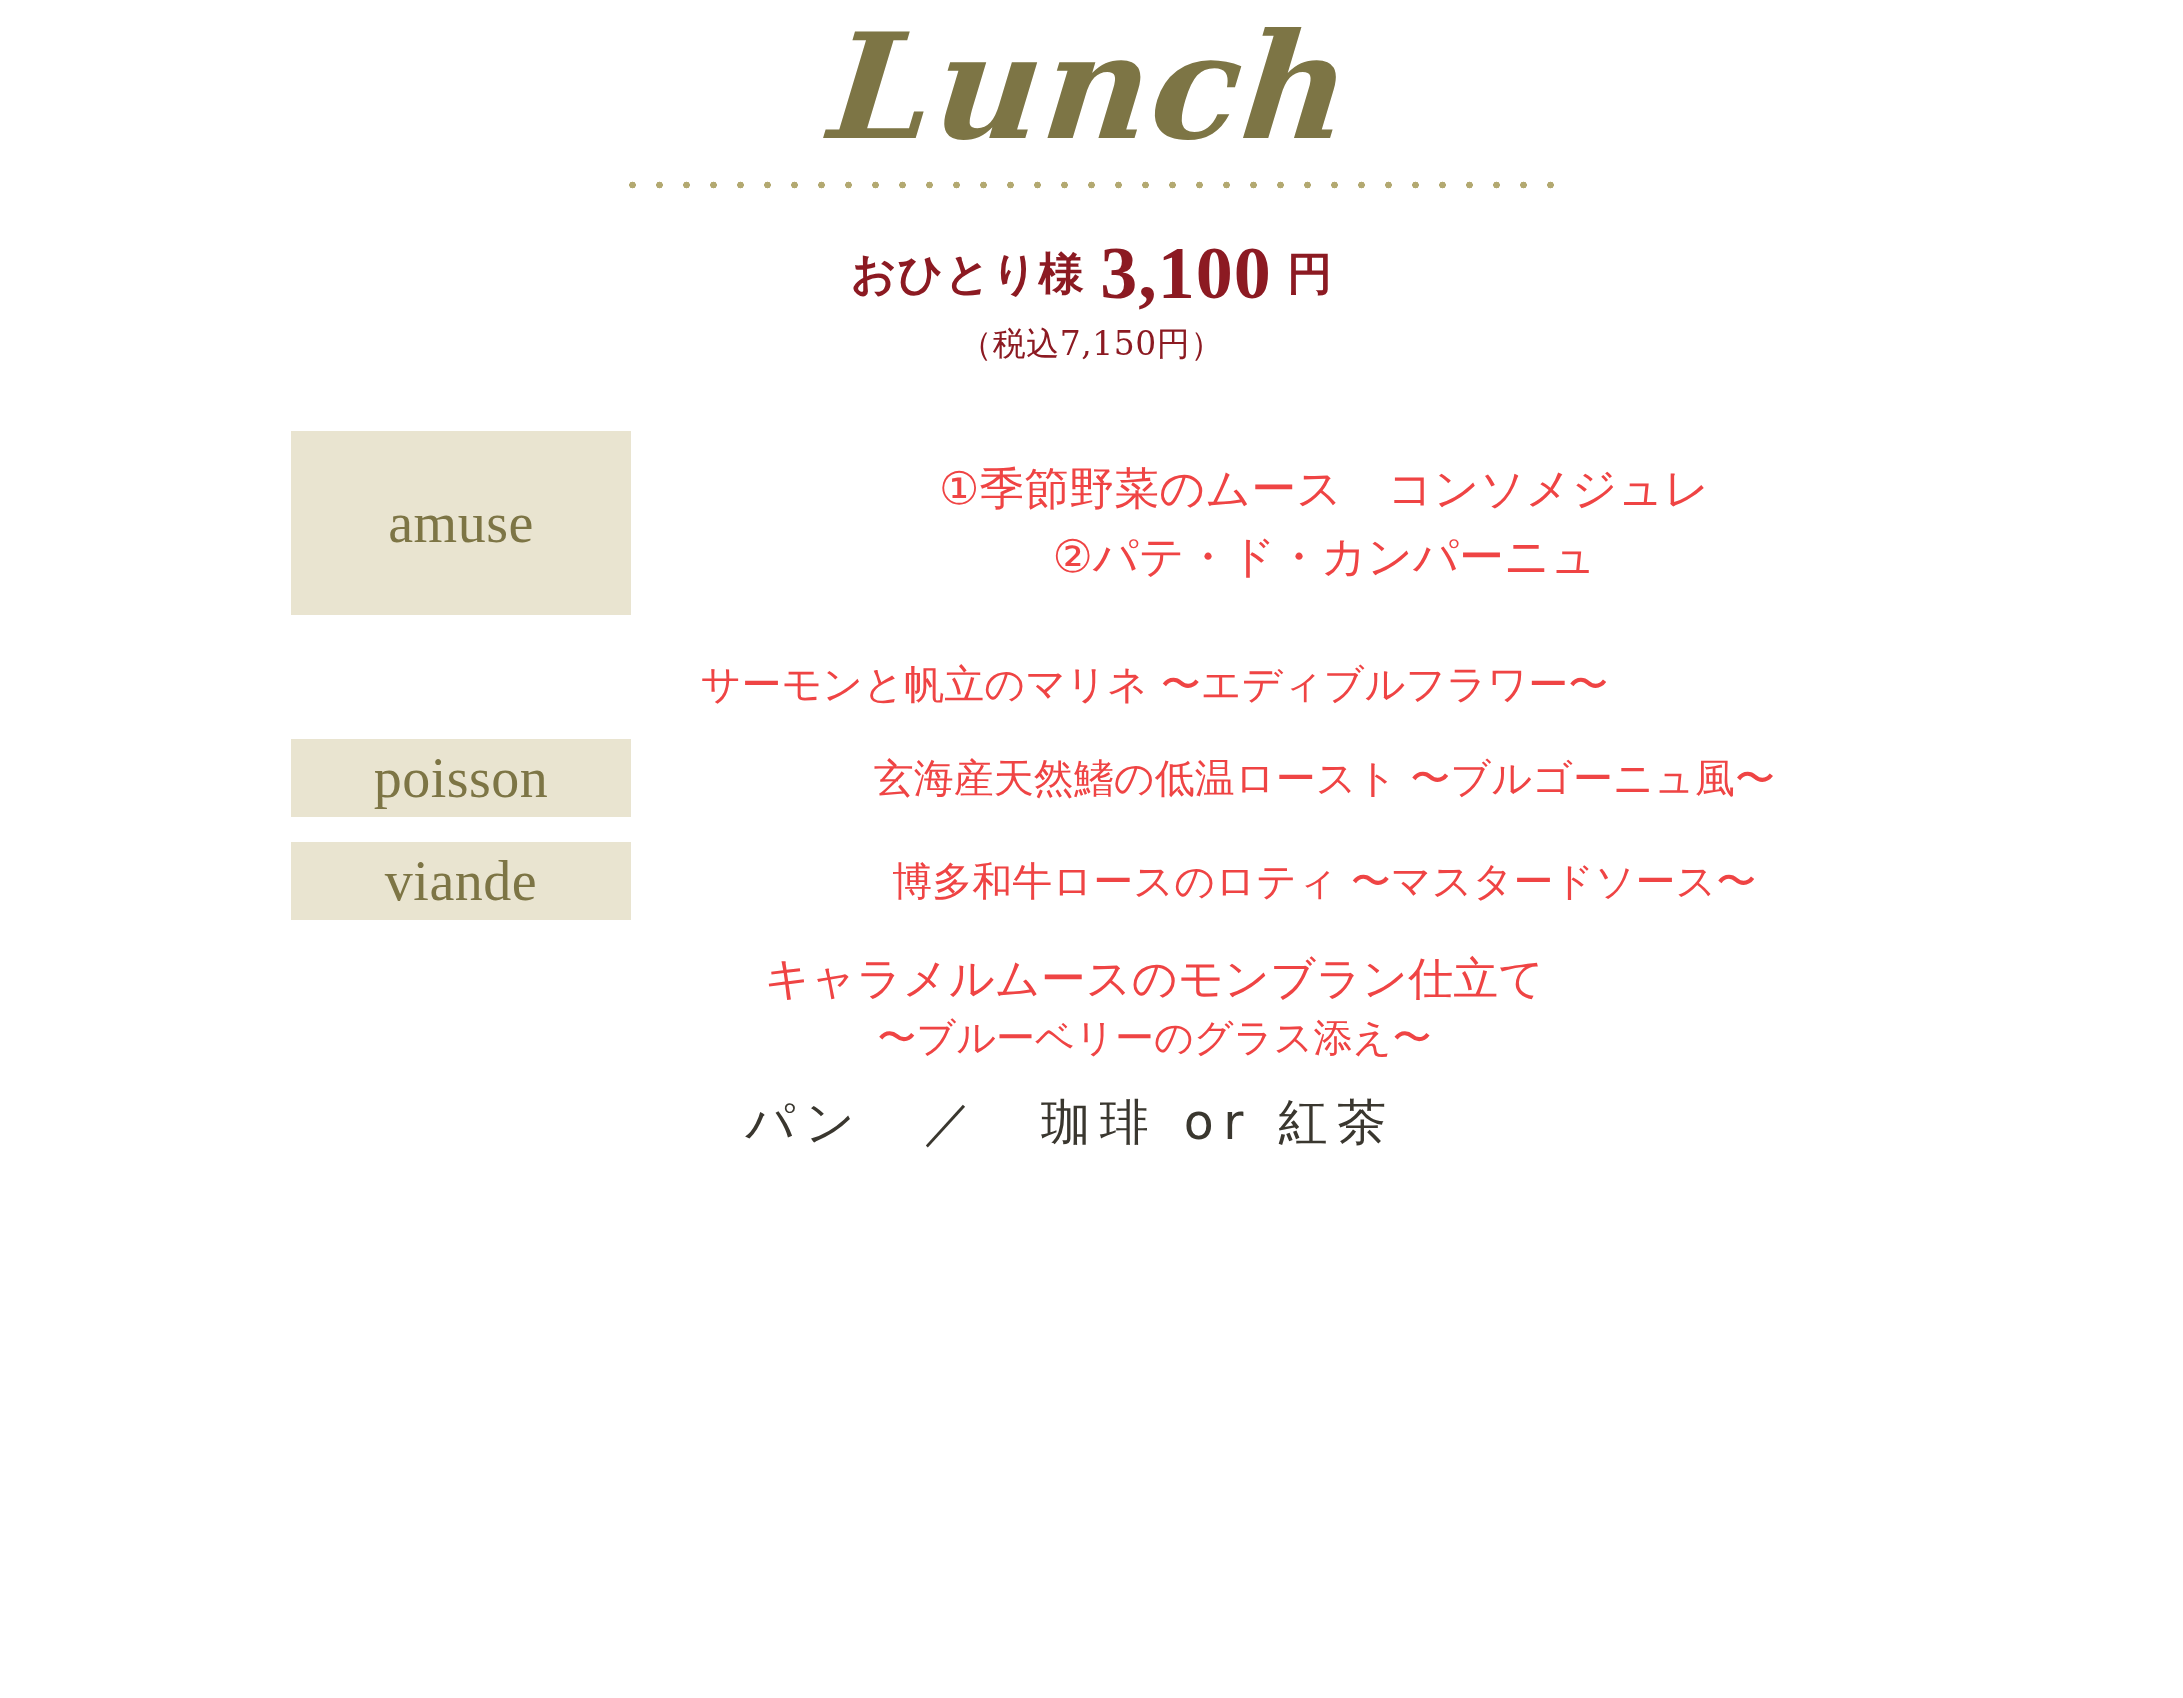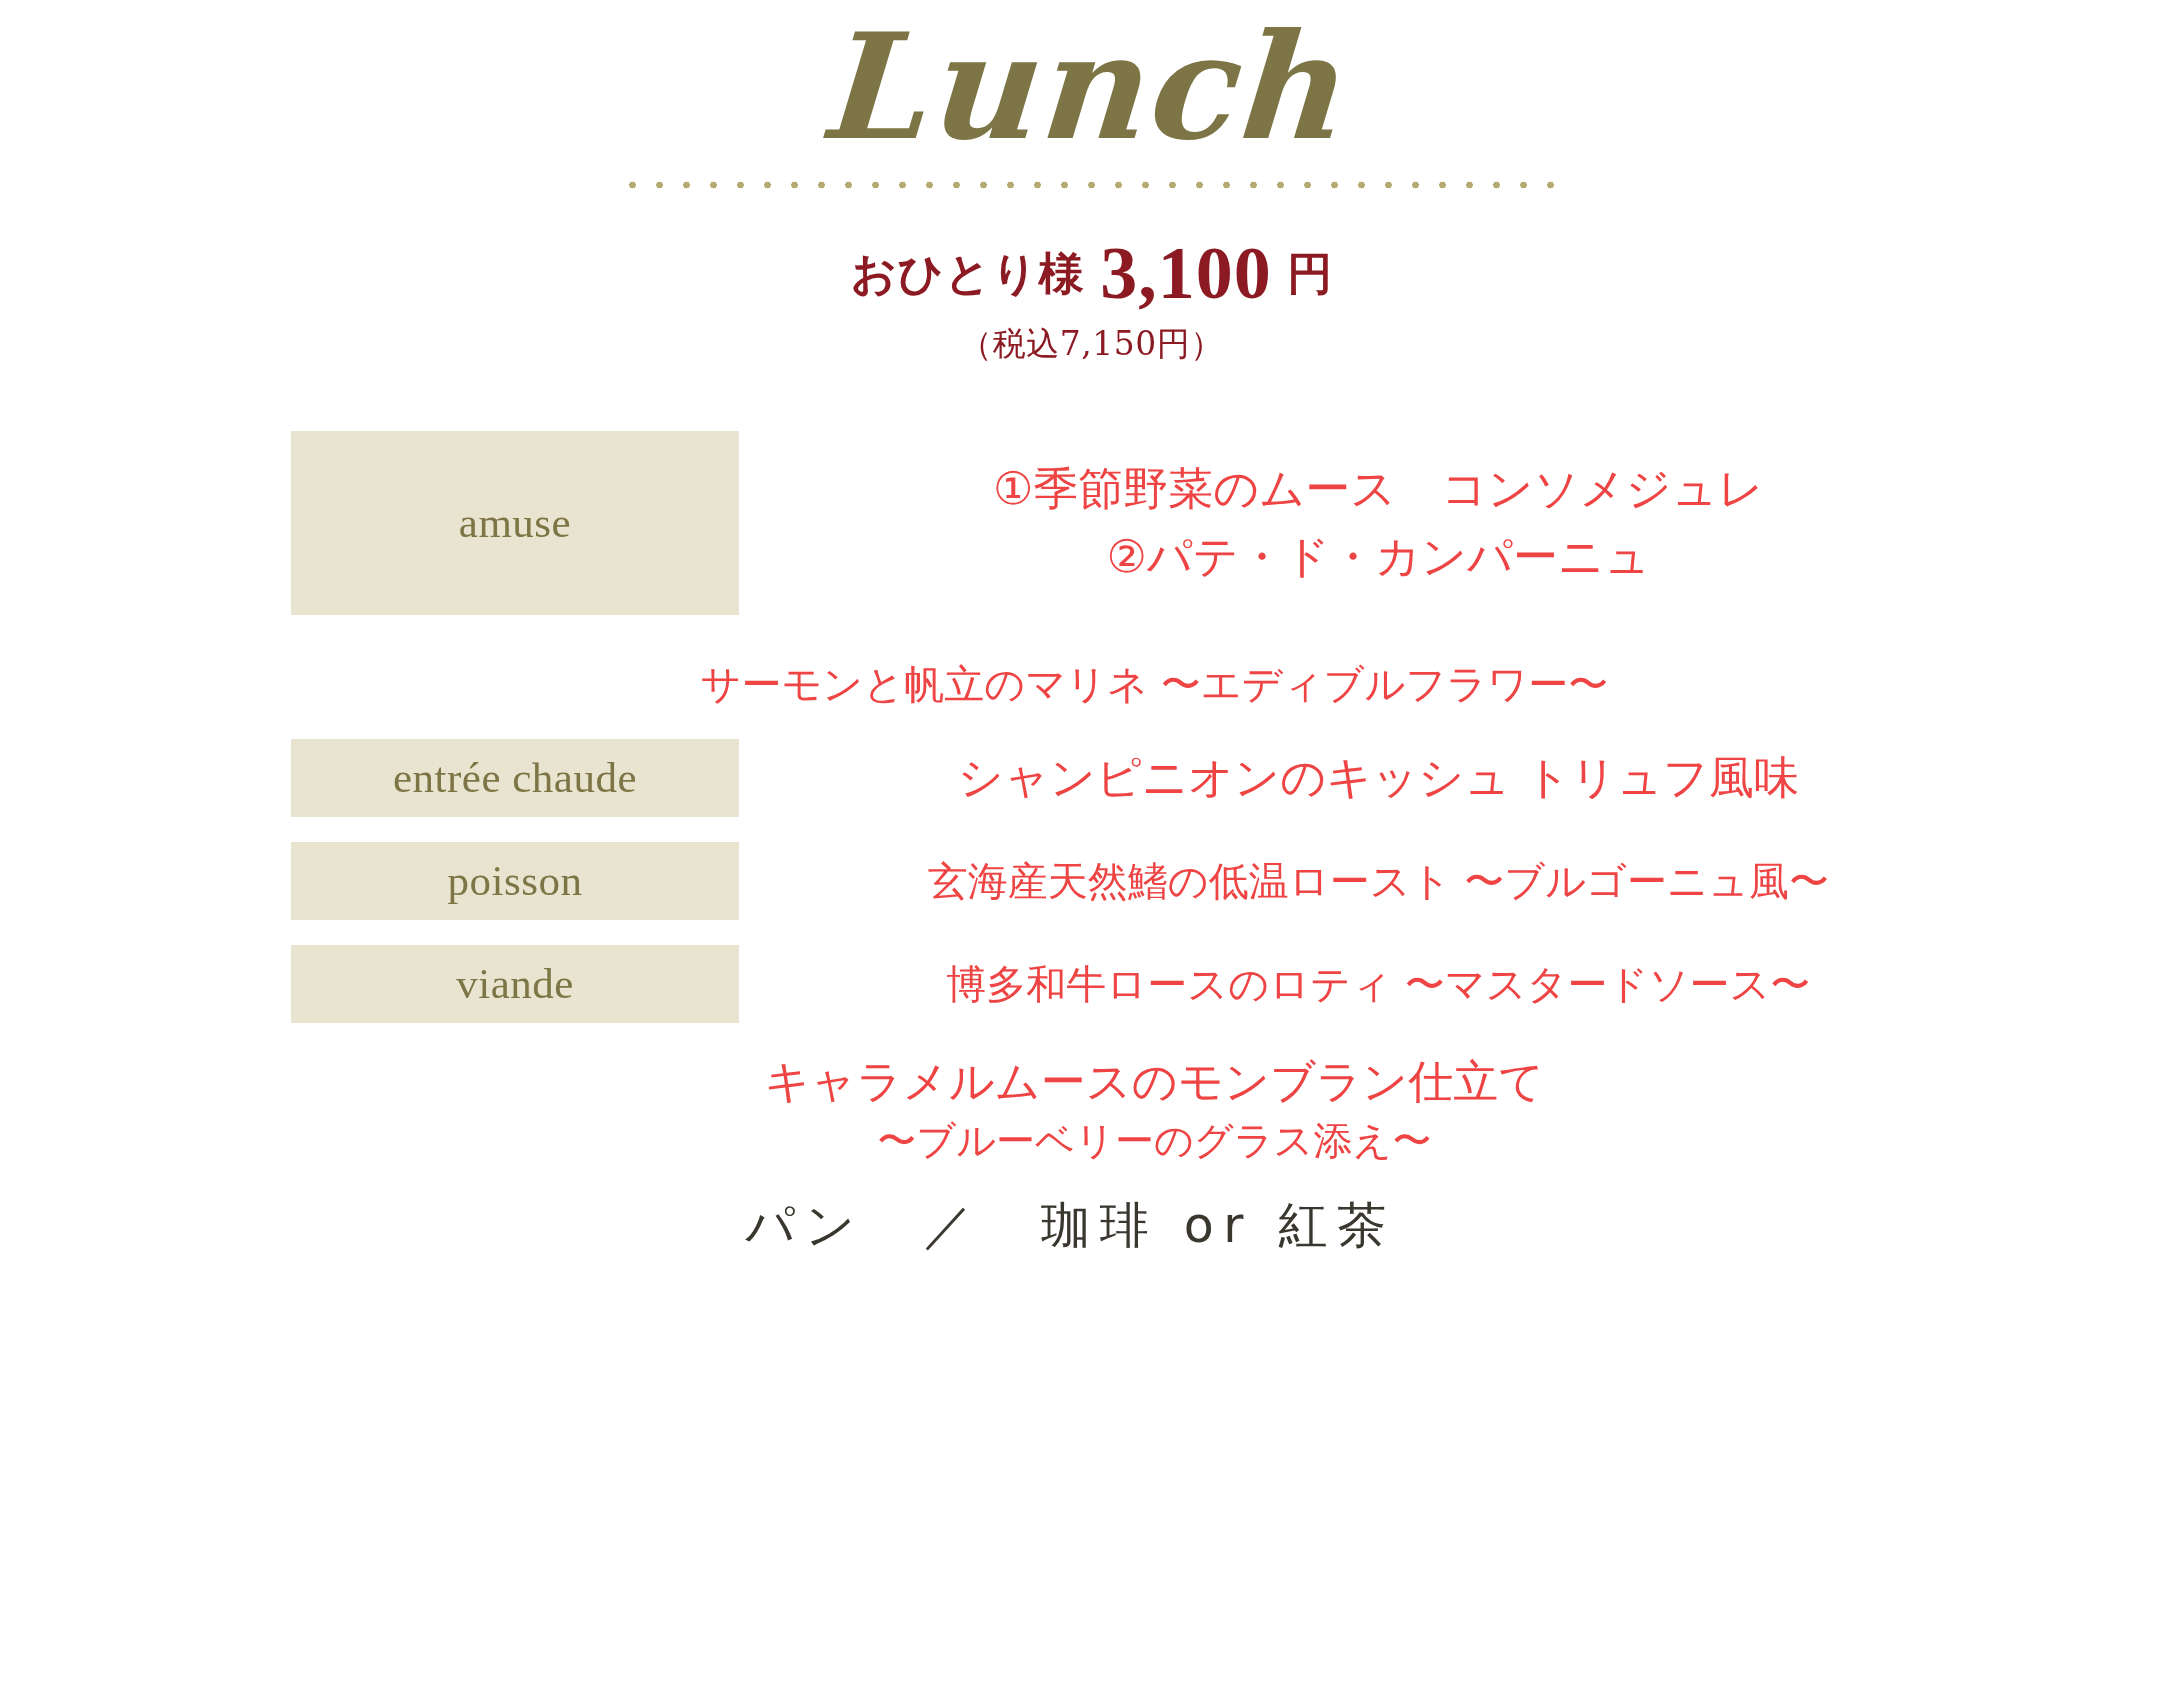--- a/index.html
+++ b/index.html
@@ -92,29 +92,29 @@
   }
   .course-row {
     display: flex;
     align-items: center;
     margin-bottom: 25px;
   }
   .course-row.amuse-row { margin-bottom: 39px; }
   .course-row.dessert-row { margin-bottom: 5.8px; }
 
   .label-chip {
-    width: 448px;
+    width: 340px;
     min-height: 78px;
     background: #e9e4d0;
     color: #7d7545;
     display: flex;
     align-items: center;
     justify-content: center;
     font-family: "Liberation Serif", "DejaVu Serif", serif;
-    font-size: 43px;
+    font-size: 56px;
     letter-spacing: 0.5px;
     flex: 0 0 auto;
   }
   .label-chip.tall { min-height: 184px; }
   .label-chip.tall-med { min-height: 136px; }
 
   .dish-area {
     flex: 1 1 auto;
     text-align: center;
     padding-left: 9.7px;
@@ -174,26 +174,20 @@
         <div class="dish-line">②パテ・ド・カンパーニュ</div>
       </div>
     </div>
 
     <div class="course-row">
       <div class="dish-area">
         <div class="dish-line small-kana">サーモンと帆立のマリネ 〜エディブルフラワー〜</div>
       </div>
     </div>
 
-    <div class="course-row">
-      <div class="label-chip">entrée chaude</div>
-      <div class="dish-area">
-        <div class="dish-line">シャンピニオンのキッシュ トリュフ風味</div>
-      </div>
-    </div>
 
     <div class="course-row">
       <div class="label-chip">poisson</div>
       <div class="dish-area">
         <div class="dish-line small-kana">玄海産天然鰭の低温ロースト 〜ブルゴーニュ風〜</div>
       </div>
     </div>
 
     <div class="course-row">
       <div class="label-chip">viande</div>

